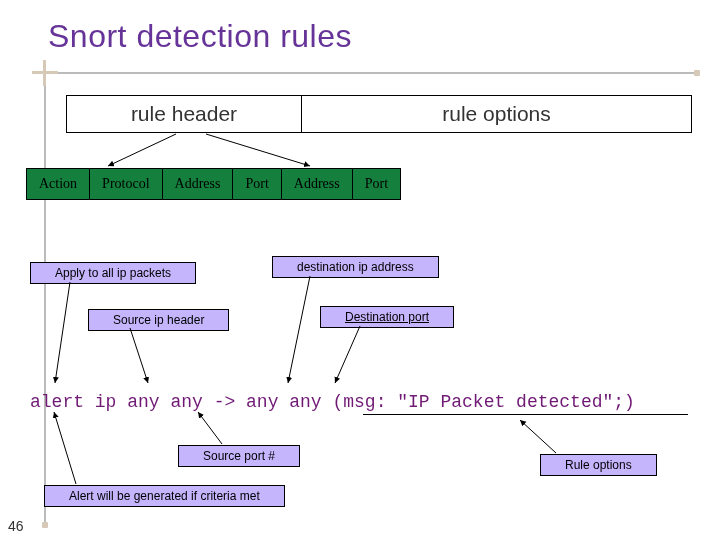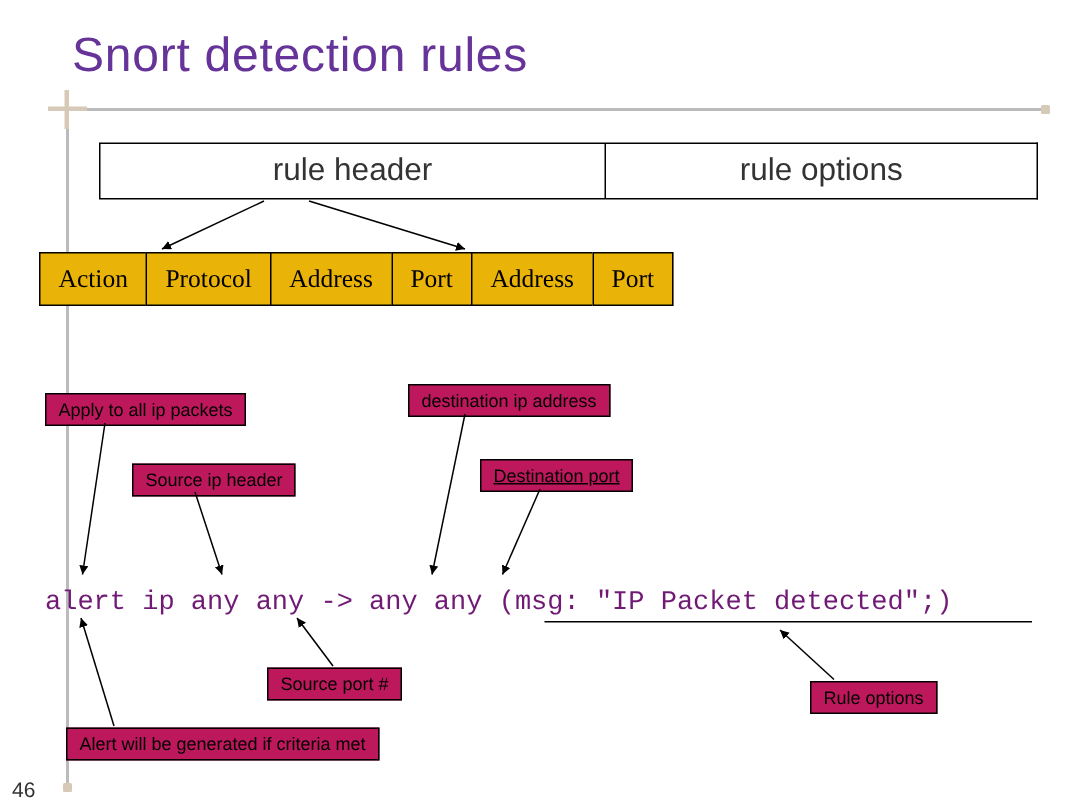--- a/index.html
+++ b/index.html
@@ -30,45 +30,45 @@
   }
   .header-box {
     border: 1px solid #000;
     display: flex;
     align-items: center;
     justify-content: center;
     font-size: 21px;
     font-family: Verdana, Geneva, sans-serif;
     color: #333;
   }
-  .header-box.left { width: 338px; }
+  .header-box.left { width: 236px; }
   .header-box.right { flex: 1; border-left: none; }
   .fields-img {
     position: absolute;
     top: 168px;
     left: 26px;
     display: flex;
   }
   .field-cell {
     border: 1px solid #000;
     border-right: none;
     font-family: 'Times New Roman', serif;
-    font-size: 17px;
-    background: #eab308;
+    font-size: 14px;
+    background: #15803d;
     padding: 7px 12px;
     text-align: center;
   }
   .field-cell:last-child { border-right: 1px solid #000; }
   .label-box {
     position: absolute;
     border: 1px solid #000;
     font-family: Arial, Helvetica, sans-serif;
     font-size: 12px;
-    padding: 3px 8px;
-    background: #be185d;
+    padding: 3px 24px;
+    background: #c4b5fd;
     white-space: nowrap;
   }
   .rule-line {
     position: absolute;
     top: 392px;
     left: 30px;
     font-family: Liberation Mono, monospace;
     font-size: 18px;
     color: #701a75;
     white-space: nowrap;

